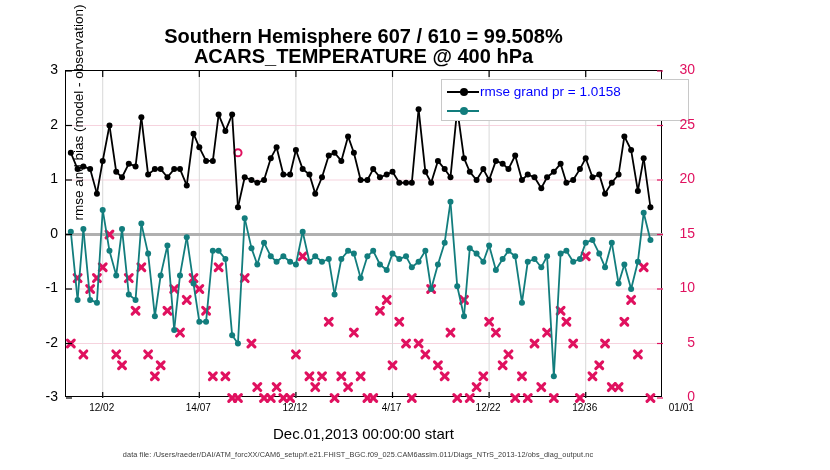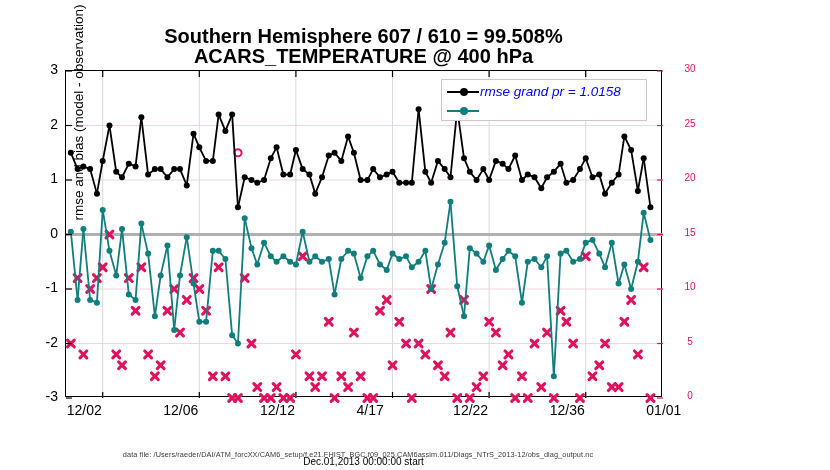--- a/index.html
+++ b/index.html
@@ -16,33 +16,33 @@
   #plot-area{position:absolute;left:65px;top:70px;width:597px;height:327px;
              border:1.3px solid #000;box-sizing:border-box;background:transparent;}
   #svg-canvas{position:absolute;left:0;top:0;width:597px;height:327px;overflow:visible;}
 
   
   #ylabel-left{position:absolute;left:-52px;top:105px;width:260px;
       transform:rotate(-90deg);transform-origin:50% 50%;text-align:center;
       font-size:13.5px;}
   #ylabel-right-wrap{position:absolute;left:712px;top:110px;height:260px;width:20px;}
   #xlabel{position:absolute;left:65px;top:425px;width:597px;text-align:center;
-      font-size:10px;margin-top:31px;}
+      font-size:15px;}
 
   
   .ytick-left{position:absolute;right:836px;width:40px;text-align:right;
       font-size:14px;line-height:14px;}
-  .ytick-right{position:absolute;left:670px;width:40px;text-align:center;
-      font-size:10px;line-height:14px;color:#e0115f;}
-  .xtick{position:absolute;width:70px;text-align:left;font-size:14px;top:402px;}
+  .ytick-right{position:absolute;left:655px;width:40px;text-align:right;
+      font-size:14px;line-height:14px;color:#e0115f;}
+  .xtick{position:absolute;width:70px;text-align:center;font-size:10px;top:402px;}
 
   
-  #legend{position:absolute;left:441px;top:79px;width:206px;height:42px;
+  #legend{position:absolute;left:441px;top:79px;width:248px;height:42px;
       border:1px solid #c8c8c8;background:#ffffff;box-sizing:border-box;
-      padding:2px 4px 0 4px;font-style:italic;}
+      padding:2px 4px 0 4px;}
   .legend-row{display:flex;align-items:center;height:19px;}
   .legend-sample{position:relative;width:34px;height:14px;flex:0 0 34px;}
   .legend-sample .lseg{position:absolute;left:1px;top:6px;width:32px;height:2.4px;}
   .legend-sample .ldot{position:absolute;left:14px;top:3px;width:8px;height:8px;border-radius:50%;}
   .legend-text{font-size:13.5px;color:#0000ff;white-space:nowrap;line-height:14px;}
 
   
   #footer{position:absolute;left:0;top:450px;width:716px;text-align:center;
       font-size:7.3px;color:#3a3a3a;letter-spacing:0.1px;}
 </style>
@@ -868,21 +868,21 @@
       <div class="ytick-right" style="top: 389px;">0</div>
       <div class="ytick-right" style="top: 334.5px;">5</div>
       <div class="ytick-right" style="top: 280px;">10</div>
       <div class="ytick-right" style="top: 225.5px;">15</div>
       <div class="ytick-right" style="top: 171px;">20</div>
       <div class="ytick-right" style="top: 116.5px;">25</div>
       <div class="ytick-right" style="top: 62px;">30</div>
     </div>
   <div id="xtick-container">
       <div class="xtick" style="left: 66.7087px;">12/02</div>
-      <div class="xtick" style="left: 163.311px;">12/06</div>
+      <div class="xtick" style="left: 163.311px;">14/07</div>
       <div class="xtick" style="left: 259.913px;">12/12</div>
       <div class="xtick" style="left: 356.515px;">4/17</div>
       <div class="xtick" style="left: 453.117px;">12/22</div>
       <div class="xtick" style="left: 549.718px;">12/36</div>
       <div class="xtick" style="left: 646.32px;">01/01</div>
     </div>
 
   <div id="ylabel-left">rmse and bias (model - observation)</div>
   <div id="ylabel-right-wrap">
     

